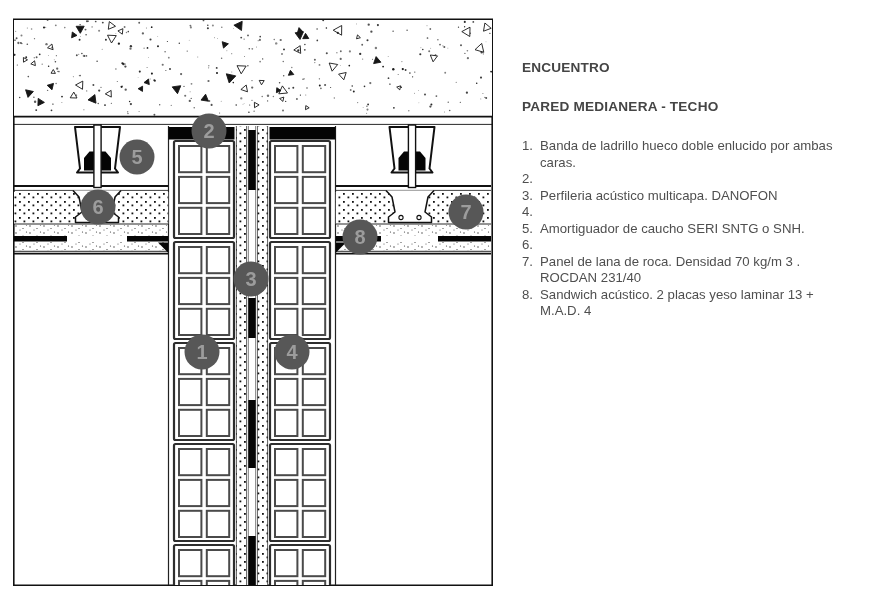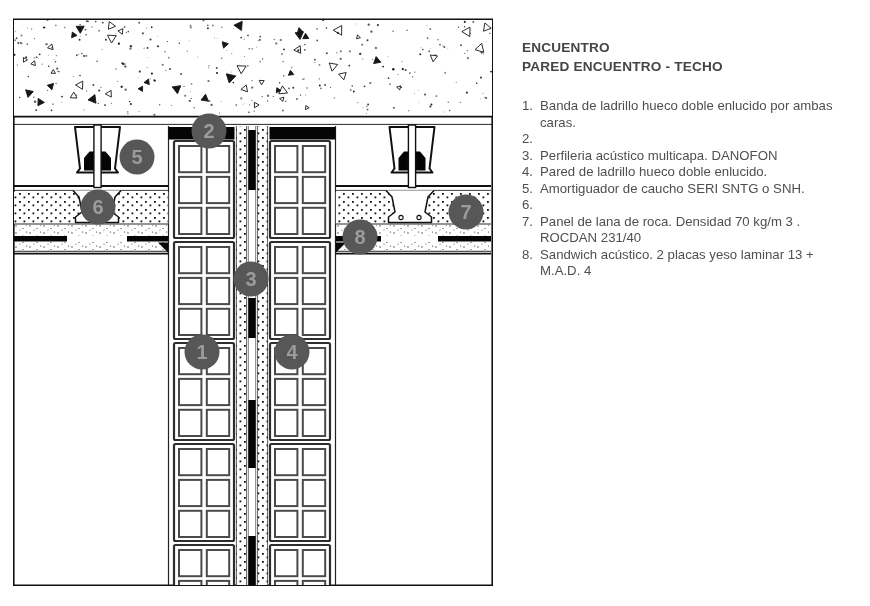--- a/index.html
+++ b/index.html
@@ -13,21 +13,21 @@
   }
   html,body{margin:0;padding:0;background:var(--bg);}
   #page{position:relative;width:870px;height:606px;background:var(--bg);overflow:hidden;
         font-family:"Liberation Sans",sans-serif;}
   #drawing{position:absolute;left:0;top:0;}
   .mkc{fill:var(--marker-fill);}
   .mkt{fill:var(--marker-num);font-family:"Liberation Sans",sans-serif;
        font-weight:bold;font-size:20px;text-anchor:middle;}
   .legend{position:absolute;left:522px;top:38px;width:348px;color:var(--legend-text);}
   .legend-title{font-weight:bold;font-size:13.6px;line-height:19px;
-                color:var(--legend-title);letter-spacing:.2px;}
+                color:var(--legend-title);letter-spacing:.2px;margin-top:20px;}
   .legend-list{list-style:none;margin:22px 0 0 0;padding:0;font-size:13.2px;line-height:16.5px;}
   .legend-list li{display:flex;}
   .legend-list .num{flex:0 0 18px;width:18px;}
   .legend-list .txt{white-space:pre-line;}
 </style>
 </head>
 <body>
 
 <div id="page">
 
@@ -623,37 +623,36 @@
         </g>
         <g>
           <circle cx="360" cy="237" r="17.5" class="mkc"></circle>
           <text x="360" y="244" class="mkt">8</text>
         </g>
       </g>
   </svg>
 
   <div class="legend">
     <div class="legend-title">ENCUENTRO</div>
-    <div class="legend-title">PARED ENCUENTRO - TECHO</div>
+    <div class="legend-title">PARED MEDIANERA - TECHO</div>
     <ol class="legend-list">
         <li>
           <span class="num">1.</span>
           <span class="txt">Banda de ladrillo hueco doble enlucido por ambas
 caras.</span>
         </li>
         <li>
           <span class="num">2.</span>
         </li>
         <li>
           <span class="num">3.</span>
           <span class="txt">Perfileria acústico multicapa. DANOFON</span>
         </li>
         <li>
           <span class="num">4.</span>
-          <span class="txt">Pared de ladrillo hueco doble enlucido.</span>
         </li>
         <li>
           <span class="num">5.</span>
           <span class="txt">Amortiguador de caucho SERI SNTG o SNH.</span>
         </li>
         <li>
           <span class="num">6.</span>
         </li>
         <li>
           <span class="num">7.</span>

